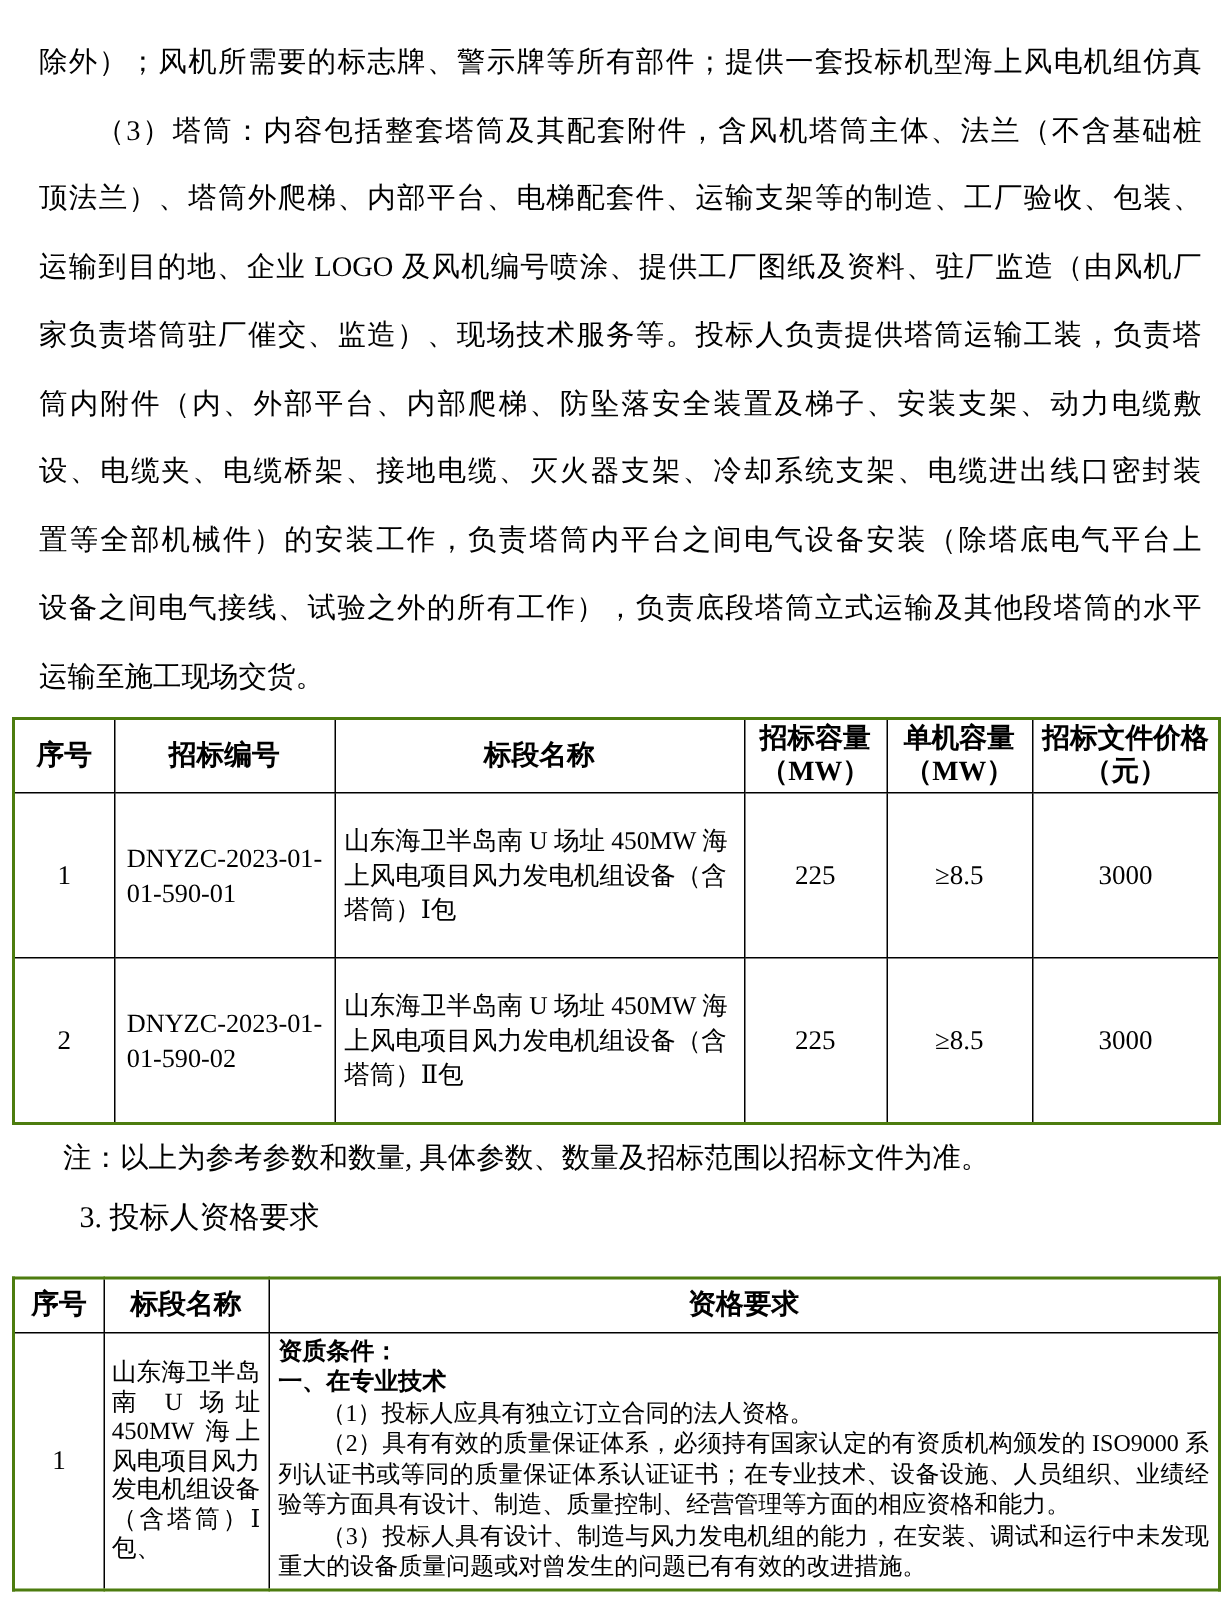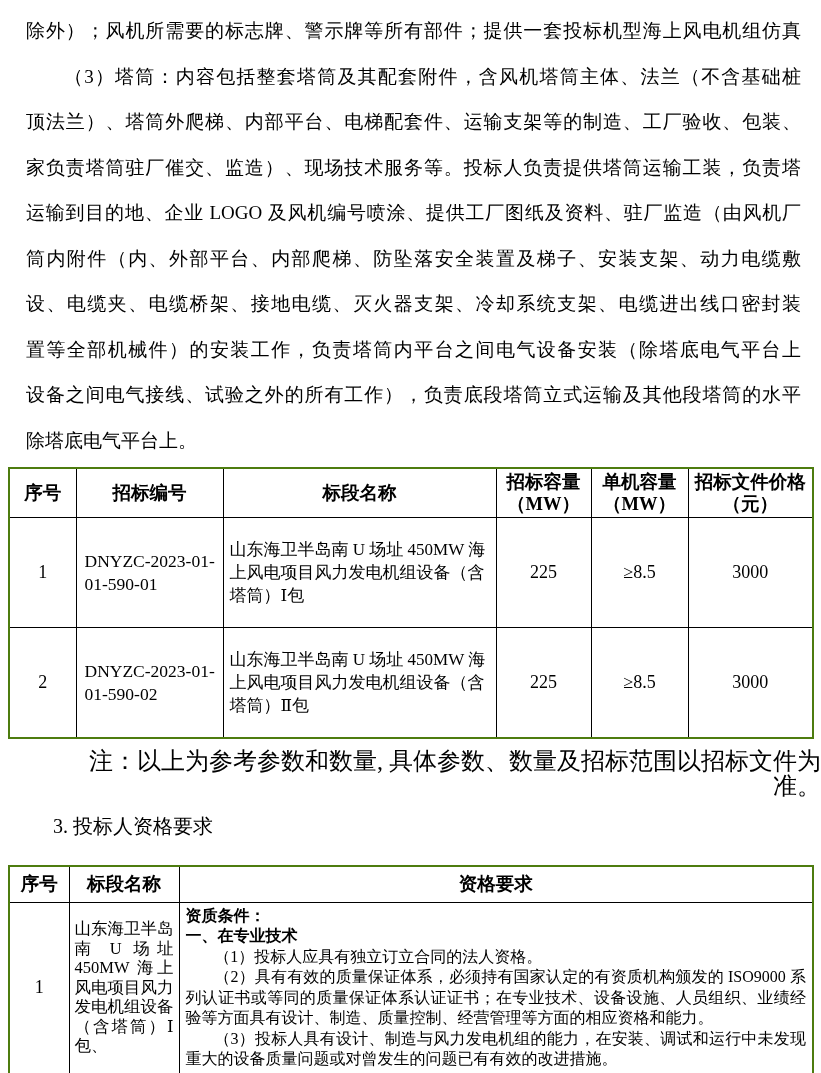--- a/index.html
+++ b/index.html
@@ -6,21 +6,21 @@
   .page {
     position:relative;
     width:821px; height:1073px;
     background:#ffffff;
     color:#000000;
     font-family:"Liberation Serif","DejaVu Serif",serif;
     overflow:hidden;
   }
   
   .para { margin:0 20px 0 26px; }
-  .para:first-child { padding-top:8px; }
+  .para:first-child { padding-top:19px; }
   .tline {
     font-size:19px;
     height:45.5px; line-height:45.5px;
     text-align:justify;
     text-align-last:justify;
     text-justify:inter-character;
   }
   .tline.last { text-align:left; text-align-last:left; }
   .tline.indent { text-indent:2em; }
   
@@ -33,21 +33,21 @@
   }
   td { vertical-align:middle; }
   .c { text-align:center; font-size:18px; }
   
   .lot-table { margin-top:4px; }
   .lot-table thead tr { height:46px; }
   .lot-table tbody tr { height:75px; }
   .lot-table td.code { font-size:17.5px; line-height:23px; padding:2px 4px 2px 8px; }
   .lot-table td.lname { font-size:17px; line-height:23px; padding:20px 6px; text-align:left; }
   
-  .note { margin:10px 0 0 42px; font-size:24px; line-height:25px;text-align:right; }
+  .note { margin:10px 0 0 42px; font-size:19px; line-height:25px; }
   .section-heading { margin:14px 0 0 53px; font-size:20px; line-height:26px; }
   
   .qual-table { margin-top:26px; }
   .qual-table thead tr { height:36px; }
   .qual-table td.qlot {
     font-size:16.5px; line-height:19.5px; padding:2px 5px;
     text-align:justify; text-justify:inter-character;
   }
   .qual-table td.qreq { vertical-align:top; padding:3px 6px 3px 6px; }
   .qreq div { font-size:16px; line-height:20.5px; }
@@ -59,27 +59,27 @@
 
 <div class="page">
 
   <div class="para">
     <div class="tline">除外）；风机所需要的标志牌、警示牌等所有部件；提供一套投标机型海上风电机组仿真</div>
   </div>
 
   <div class="para">
     <div class="tline indent">（3）塔筒：内容包括整套塔筒及其配套附件，含风机塔筒主体、法兰（不含基础桩</div>
     <div class="tline">顶法兰）、塔筒外爬梯、内部平台、电梯配套件、运输支架等的制造、工厂验收、包装、</div>
+    <div class="tline">运输到目的地、企业 LOGO 及风机编号喷涂、提供工厂图纸及资料、驻厂监造（由风机厂</div>
     <div class="tline">家负责塔筒驻厂催交、监造）、现场技术服务等。投标人负责提供塔筒运输工装，负责塔</div>
-    <div class="tline">运输到目的地、企业 LOGO 及风机编号喷涂、提供工厂图纸及资料、驻厂监造（由风机厂</div>
     <div class="tline">筒内附件（内、外部平台、内部爬梯、防坠落安全装置及梯子、安装支架、动力电缆敷</div>
     <div class="tline">设、电缆夹、电缆桥架、接地电缆、灭火器支架、冷却系统支架、电缆进出线口密封装</div>
     <div class="tline">置等全部机械件）的安装工作，负责塔筒内平台之间电气设备安装（除塔底电气平台上</div>
     <div class="tline">设备之间电气接线、试验之外的所有工作），负责底段塔筒立式运输及其他段塔筒的水平</div>
-    <div class="tline last">除塔底电气平台上。</div>
+    <div class="tline last">运输至施工现场交货。</div>
   </div>
 
   <table class="doc-table lot-table">
     <colgroup>
       <col style="width:67px">
         <col style="width:147px">
         <col style="width:273px">
       <col style="width:95px">
         <col style="width:97px">
         <col style="width:125px">

